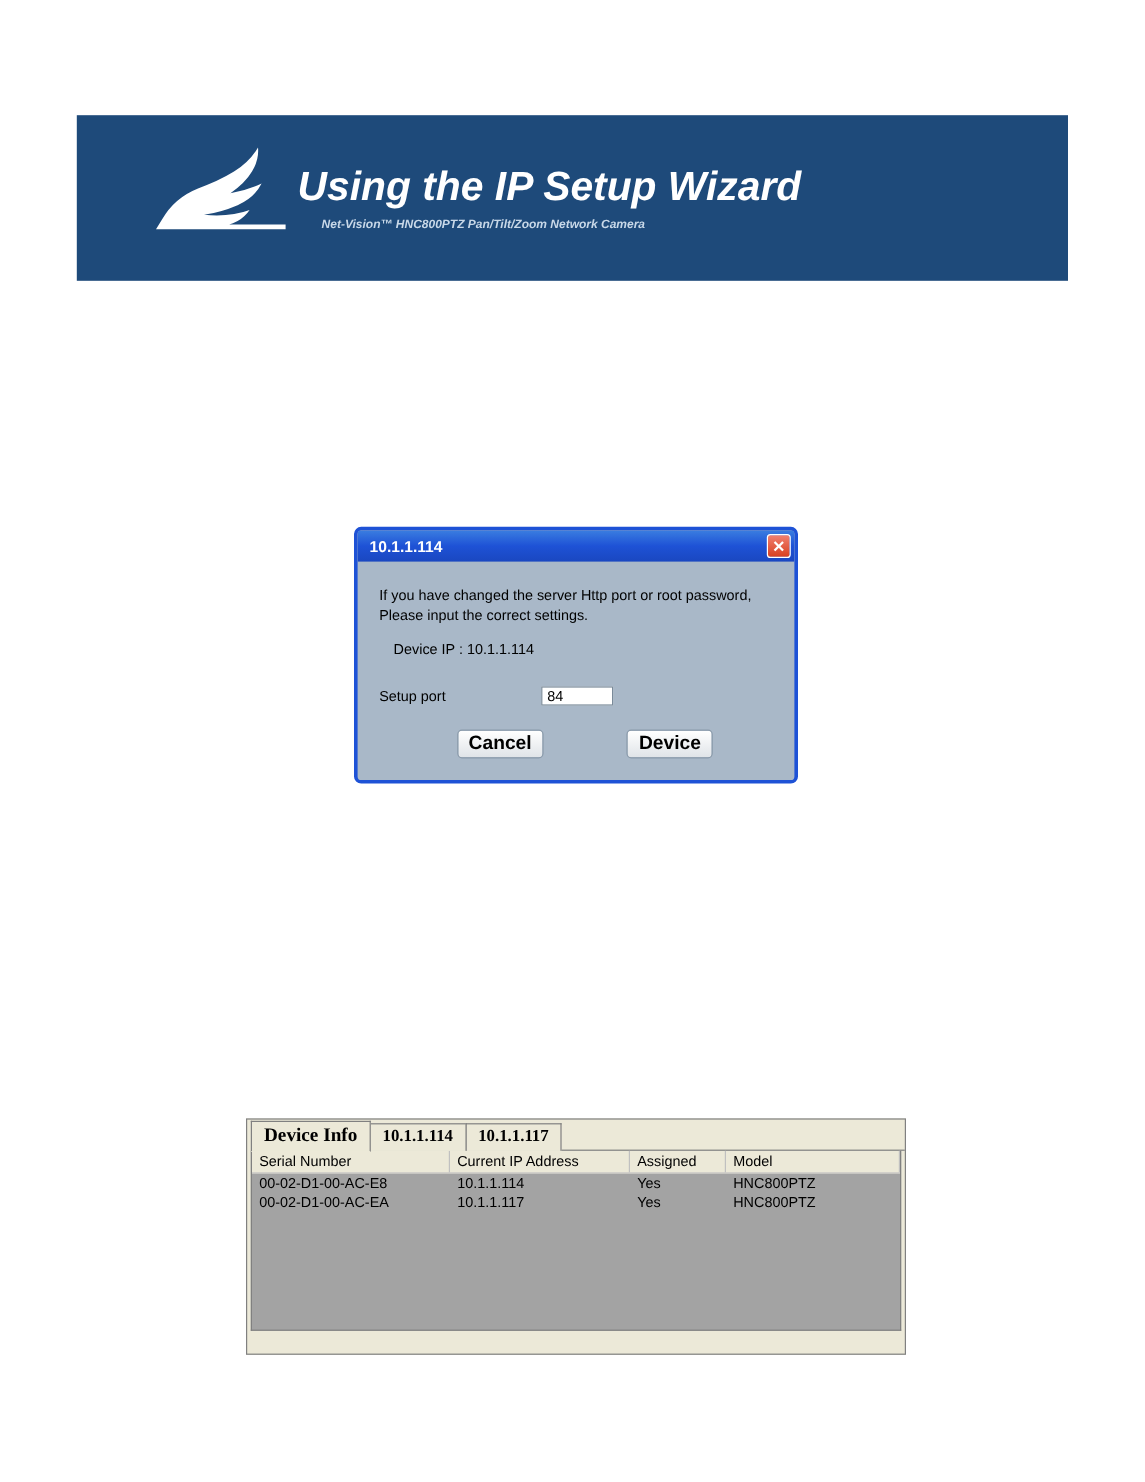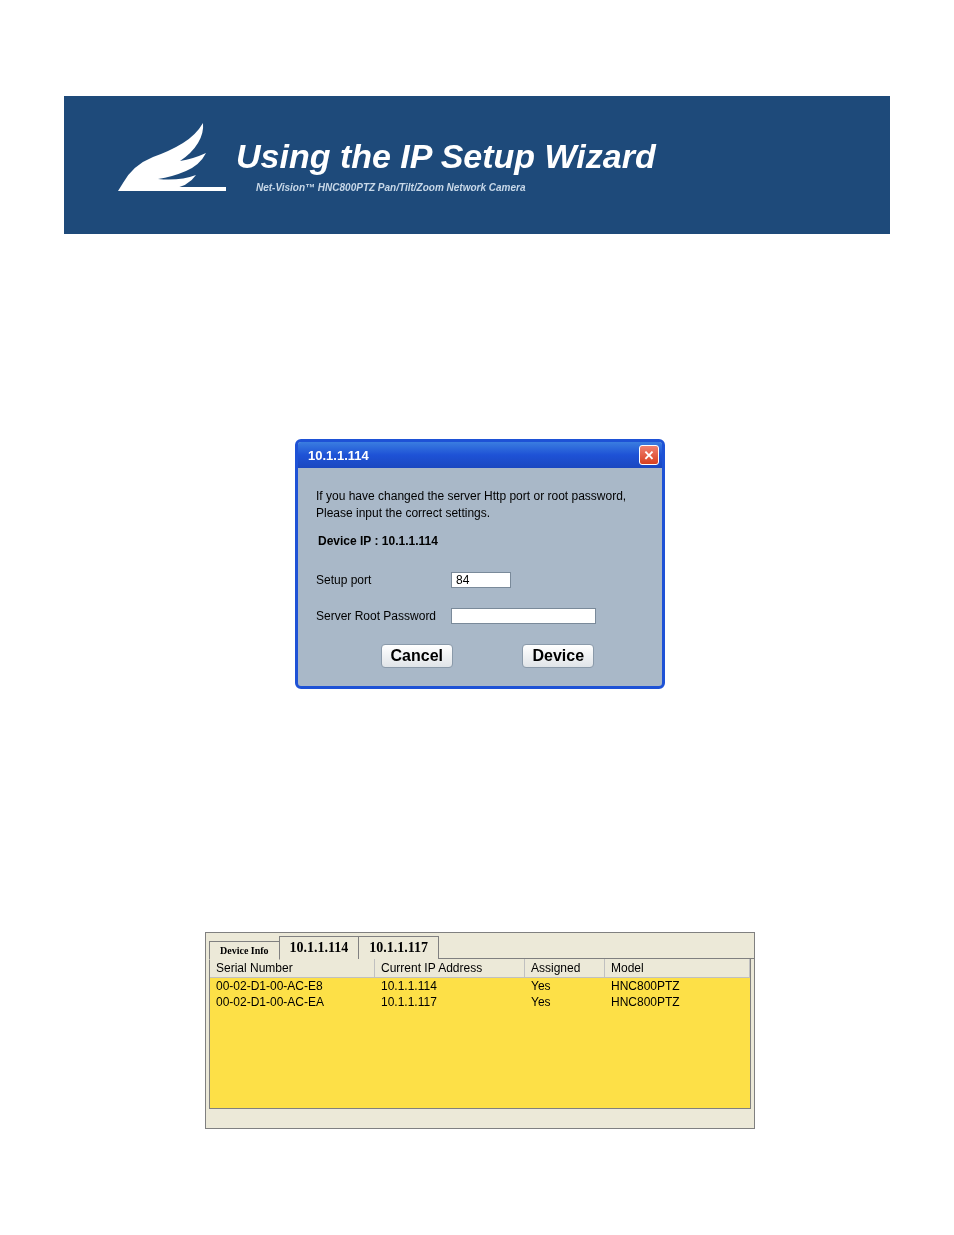--- a/index.html
+++ b/index.html
@@ -12,21 +12,21 @@
   }
   .header-banner {
     position: absolute;
     top: 96px;
     left: 64px;
     width: 826px;
     height: 138px;
     background: #1e4a7a;
     display: flex;
     align-items: center;
-    padding-left: 44px;
+    padding-left: 56px;
   }
   .eagle-logo {
     width: 120px;
     height: 100px;
     flex-shrink: 0;
   }
   .header-text { margin-left: 8px; }
   .header-title {
     color: #ffffff;
     font-size: 34px;
@@ -79,21 +79,21 @@
     font-size: 13px;
     cursor: pointer;
     font-family: Arial, sans-serif;
   }
   .dialog-body {
     padding: 20px 3px 18px 18px;
     font-size: 12px;
     color: #000000;
   }
   .dialog-message { line-height: 1.4; margin-bottom: 12px; }
-  .device-ip-line { margin-left: 2px; margin-bottom: 24px; font-weight: bold; }
+  .device-ip-line { margin-left: 12px; margin-bottom: 24px; }
   .form-row {
     display: flex;
     align-items: center;
     margin-bottom: 20px;
   }
   .form-label { width: 135px; }
   .form-input {
     border: 1px solid #7a8a9a;
     background: #ffffff;
     height: 16px;
@@ -141,41 +141,41 @@
     padding: 3px 10px 3px 10px;
     font-size: 13px;
     background: #ece9d8;
     margin-right: -1px;
     cursor: pointer;
     position: relative;
   }
   .tab.active {
     font-weight: bold;
     font-family: "Times New Roman", serif;
-    font-size: 10px;
+    font-size: 16px;
     background: #ece9d8;
     z-index: 2;
     border-bottom: 1px solid #ece9d8;
     margin-bottom: -1px;
   }
   .tab.inactive {
     font-weight: bold;
     font-family: "Times New Roman", serif;
     font-size: 14px;
   }
   .tab-filler {
     flex: 1;
     border-bottom: 1px solid #808080;
     height: 100%;
   }
   .tab-content {
     border: 1px solid #808080;
     border-top: none;
     margin: 0 3px 19px 3px;
-    background: #fde047;
+    background: #a3a3a3;
     min-height: 150px;
   }
   .table-header {
     display: flex;
     background: #ece9d8;
     border-bottom: 1px solid #c0c0c0;
     font-size: 12px;
   }
   .th {
     padding: 2px 6px;
@@ -211,24 +211,20 @@
       <span>✕</span>
     </div>
   </div>
   <div class="dialog-body">
     <div class="dialog-message">If you have changed the server Http port or root password, Please input the correct settings.</div>
     <div class="device-ip-line">Device IP : 10.1.1.114</div>
     <div class="form-row">
       <span class="form-label">Setup port</span>
       <input class="form-input http-input" type="text" value="84" style="">
     </div>
-    <div class="form-row">
-      <span class="form-label">Server Root Password</span>
-      <input class="form-input pwd-input" type="text" value="" style="">
-    </div>
     <div class="dialog-buttons">
       <button class="dlg-btn">Cancel</button>
       <button class="dlg-btn">Device</button>
     </div>
   </div>
 </div>
 
 <div class="device-panel">
   <div class="tab-row">
     <div class="tab active">Device Info</div>

